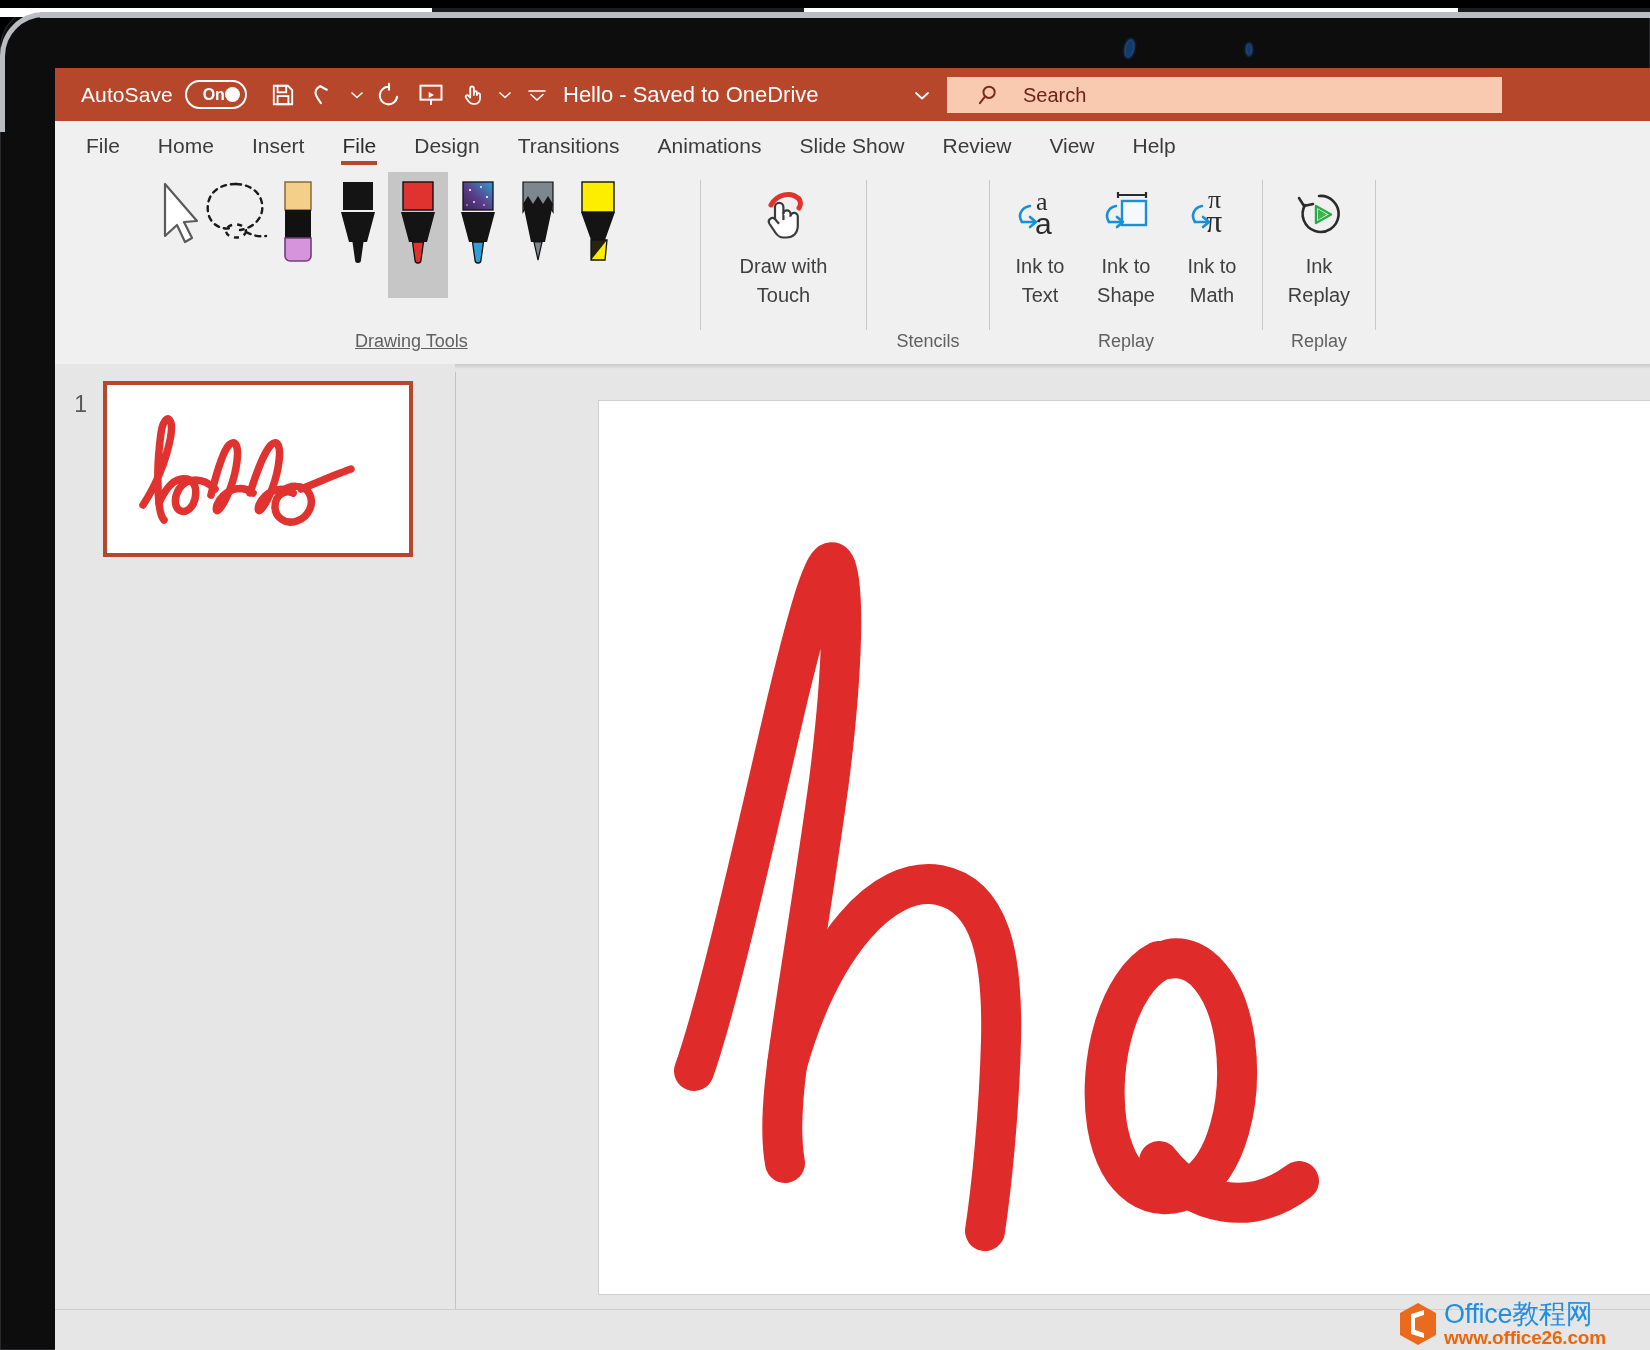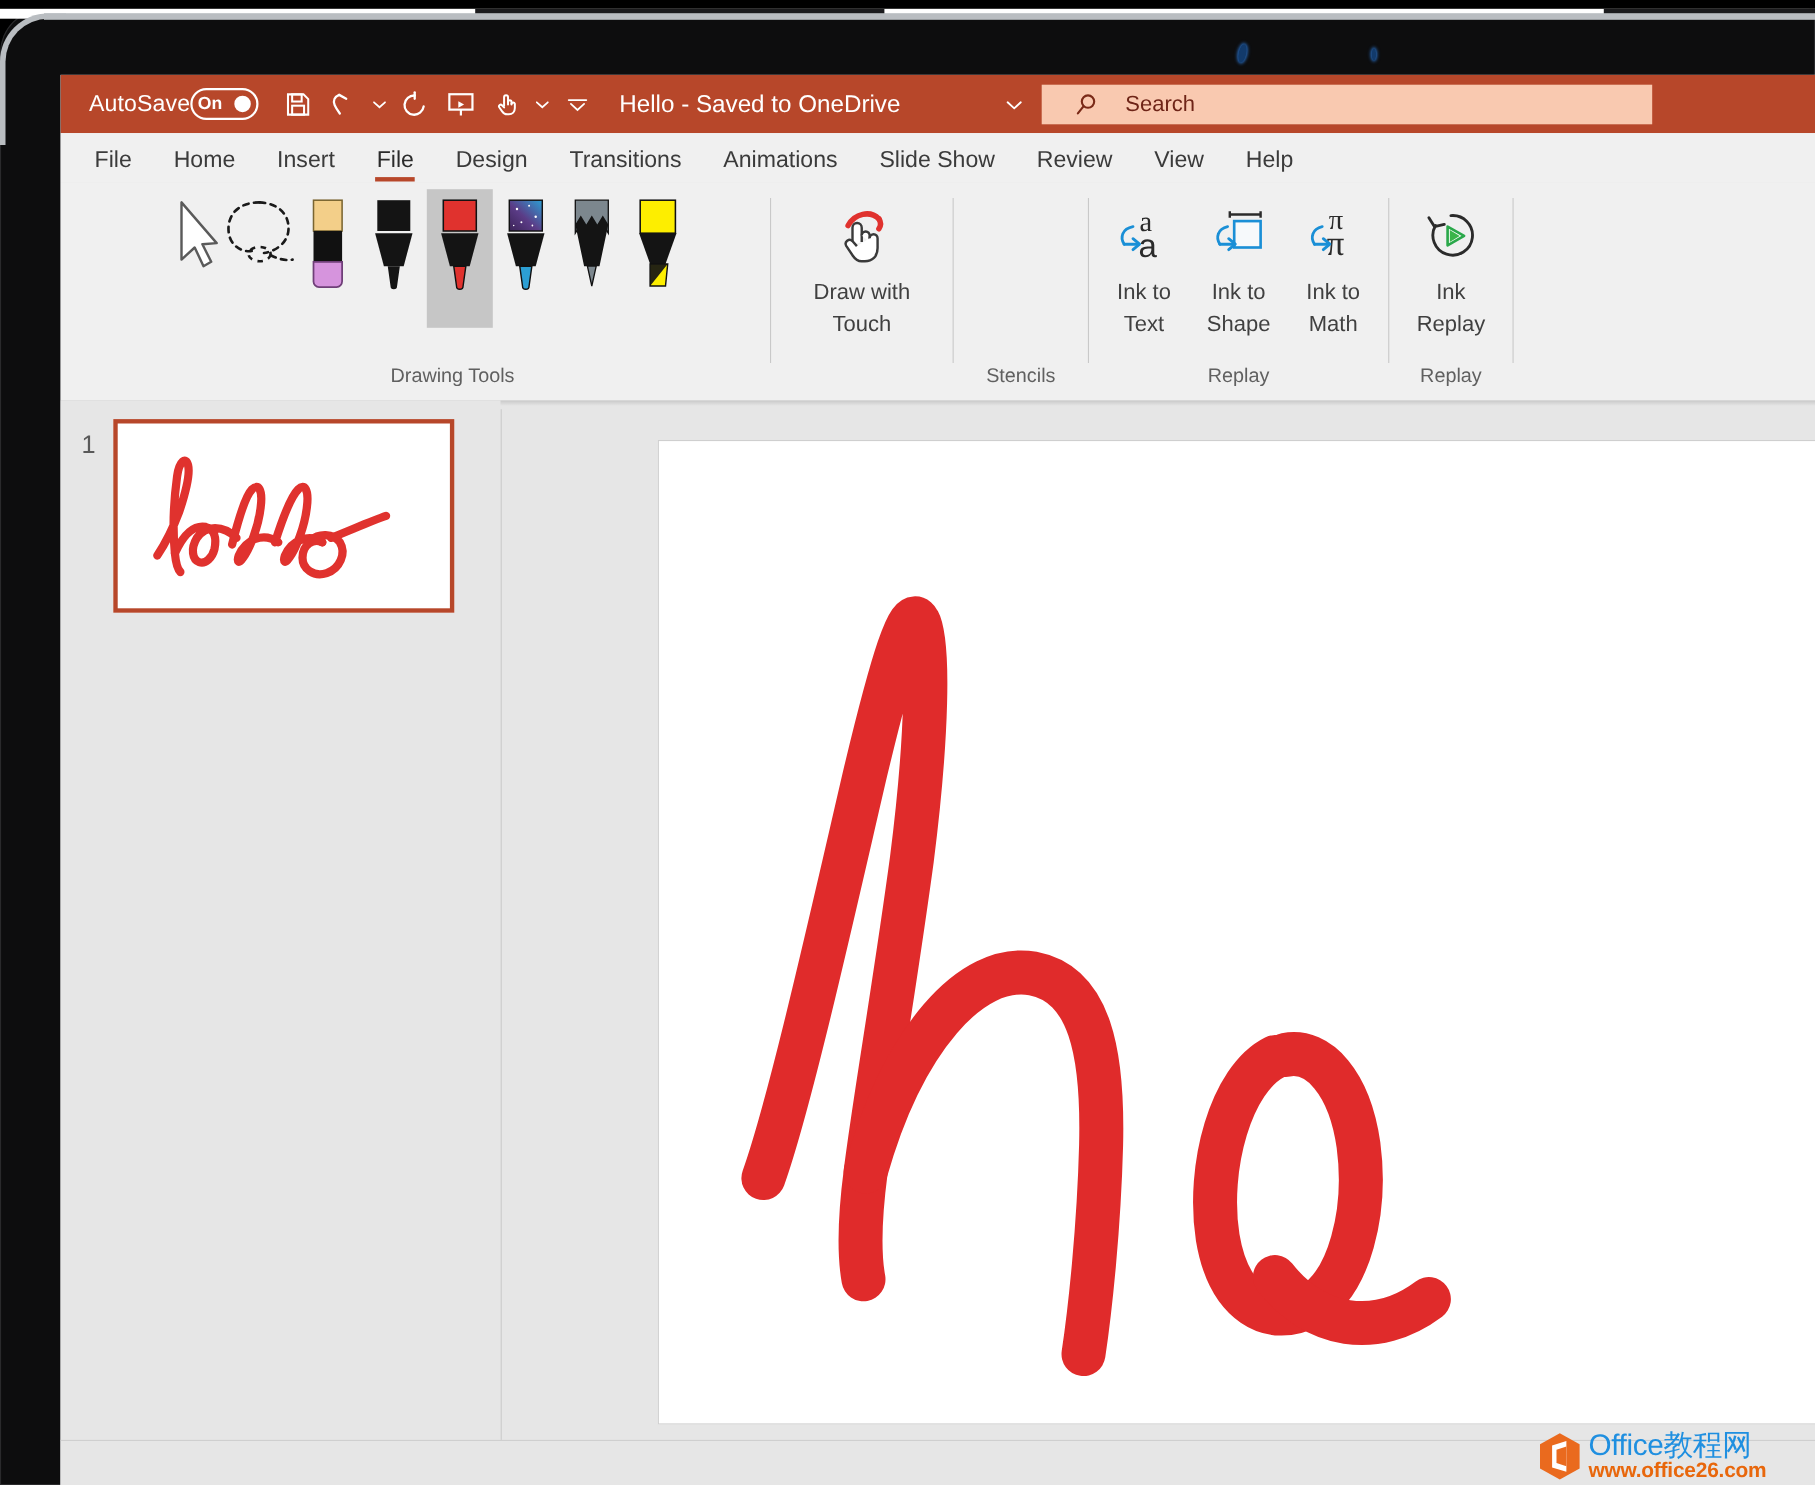--- a/index.html
+++ b/index.html
@@ -37,22 +37,22 @@
   .cam2{left:1247px;top:36px;width:4px;height:11px;}
 
   
   .app{position:absolute;left:55px;top:68px;width:1595px;height:1282px;background:#e9e9e9;overflow:hidden;}
 
   
   .titlebar{position:relative;height:53px;background:#b7472a;display:flex;align-items:center;}
   .autosave-wrap{display:flex;align-items:center;margin-left:26px;}
   .autosave-label{color:#fff;font-size:21px;letter-spacing:.1px;}
   .toggle{
-    width:62px;height:29px;border-radius:16px;border:2px solid #fff;
-    display:flex;align-items:center;justify-content:space-between;box-sizing:border-box;padding:0 5px;
+    margin-left:12px;width:62px;height:29px;border-radius:16px;border:2px solid #fff;
+    display:flex;align-items:center;justify-content:flex-end;box-sizing:border-box;padding:0 5px;
   }
   .toggle-txt{color:#fff;font-size:16px;font-weight:600;line-height:1;}
   .knob{width:15px;height:15px;border-radius:50%;background:#fff;}
   .qat{display:flex;align-items:center;margin-left:16px;gap:2px;}
   .qbtn{width:40px;height:40px;display:flex;align-items:center;justify-content:center;color:#fff;}
   .qbtn svg{display:block;}
   .qcaret{width:20px;height:40px;display:flex;align-items:center;justify-content:center;}
   .doc-title{
     position:absolute;left:508px;top:0;height:53px;display:flex;align-items:center;
     color:#fff;font-size:22px;
@@ -367,21 +367,21 @@
               <svg width="44" height="92" viewBox="0 0 44 92">
                 <rect x="6" y="4" width="32" height="30" fill="#fdee00" stroke="#111" stroke-width="1.4"></rect>
                 <path d="M5 34 h34 l-10 28 h-14 z" fill="#141414"></path>
                 <path d="M15 62 h16 l-2 20 h-14 z" fill="#fdee00" stroke="#111" stroke-width="1.3"></path>
                 <path d="M15 62 l16 0 l-16 20 z" fill="#141414" opacity="0.92"></path>
               </svg>
             </div>
           </div>
 
         </div>
-        <div class="rgroup-label" style="text-align:left;padding-left:300px;">Drawing Tools</div>
+        <div class="rgroup-label" style="text-align:left;padding-left:300px;text-decoration:underline;">Drawing Tools</div>
       </div>
 
       <div class="gdiv"></div>
 
       <div class="rgroup" style="width:165px;">
         <div class="rgroup-items">
           <div class="bigbtn">
             <div class="icon">
               <svg width="66" height="64" viewBox="0 0 66 64">
                 <path d="M20 22 C26 11 40 8 48 16" fill="none" stroke="#e0322e" stroke-width="5" stroke-linecap="round"></path>

